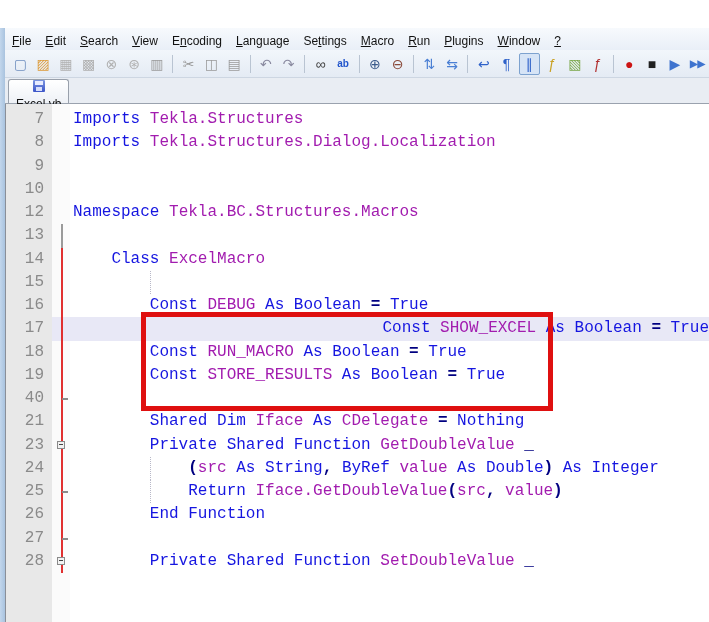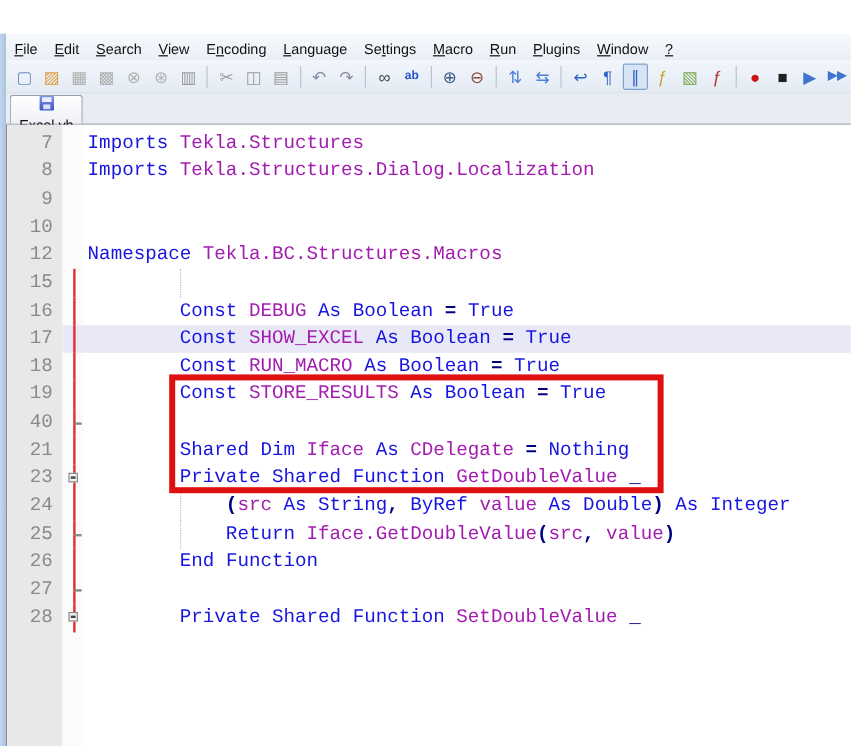--- a/index.html
+++ b/index.html
@@ -66,21 +66,21 @@
   .gut{width:46px;box-sizing:border-box;text-align:right;padding-right:8px;color:var(--lnum);flex:0 0 auto;}
   .fold{width:18px;flex:0 0 auto;position:relative;}
   .fold.f-red::before,.fold.f-gray::before{content:"";position:absolute;left:9px;top:0;bottom:0;width:2px;}
   .fold.f-red::before{background:var(--foldred);}
   .fold.f-gray::before{background:#9a9a9a;}
   .fbox{position:absolute;left:5px;top:7px;width:8px;height:8px;background:#f2f2f2;border:1px solid #8a8a8a;
     box-sizing:border-box;z-index:2;}
   .fbox::after{content:"";position:absolute;left:1px;top:2px;width:4px;height:1.5px;background:#444;}
   .ftick{position:absolute;left:10px;top:11px;width:6px;height:2px;background:#8a8a8a;z-index:2;}
   .code{flex:1;padding-left:3px;position:relative;color:#000;}
-  .row.cur .fold,.row.cur .code{background:var(--hl);}
+  .row.cur .fold,.row.cur .code{background:var(--hl);text-align:right;}
   .tk-k{color:var(--kw);}
   .tk-o{color:var(--op);font-weight:bold;}
   .tk-p{color:#a21caf;}
   .iguide{position:absolute;top:0;bottom:0;width:0;border-left:1px dotted #b8b8c8;}
   .redbox{position:absolute;left:135px;top:208px;width:412px;height:99px;
     border:5px solid var(--boxred);box-sizing:border-box;z-index:5;}
 </style>
 </head>
 <body>
 
@@ -152,20 +152,22 @@
 
   <div class="editor">
     <div class="gutter-bg"></div>
     <div class="fold-bg"></div>
     <div class="rows">
         <div class="row"><div class="gut">7</div><div class="fold"></div><div class="code"><span class="tk-k">Imports</span><span class="tk-p"> Tekla.Structures</span></div></div>
         <div class="row"><div class="gut">8</div><div class="fold"></div><div class="code"><span class="tk-k">Imports</span><span class="tk-p"> Tekla.Structures.Dialog.Localization</span></div></div>
         <div class="row"><div class="gut">9</div><div class="fold"></div><div class="code"></div></div>
         <div class="row"><div class="gut">10</div><div class="fold"></div><div class="code"></div></div>
         <div class="row"><div class="gut">12</div><div class="fold"></div><div class="code"><span class="tk-k">Namespace</span><span class="tk-p"> Tekla.BC.Structures.Macros</span></div></div>
+        <div class="row"><div class="gut">13</div><div class="fold f-gray"></div><div class="code"></div></div>
+        <div class="row"><div class="gut">14</div><div class="fold f-red"></div><div class="code"><span class="tk-p">    </span><span class="tk-k">Class</span><span class="tk-p"> ExcelMacro</span></div></div>
         <div class="row"><div class="gut">15</div><div class="fold f-red"></div><div class="code"><span class="iguide" style="left: 79.8px;"></span></div></div>
         <div class="row"><div class="gut">16</div><div class="fold f-red"></div><div class="code"><span class="tk-p">        </span><span class="tk-k">Const</span><span class="tk-p"> DEBUG </span><span class="tk-k">As</span><span class="tk-p"> </span><span class="tk-k">Boolean</span><span class="tk-p"> </span><span class="tk-o">=</span><span class="tk-p"> </span><span class="tk-k">True</span></div></div>
         <div class="row cur"><div class="gut">17</div><div class="fold f-red"></div><div class="code"><span class="tk-p">        </span><span class="tk-k">Const</span><span class="tk-p"> SHOW_EXCEL </span><span class="tk-k">As</span><span class="tk-p"> </span><span class="tk-k">Boolean</span><span class="tk-p"> </span><span class="tk-o">=</span><span class="tk-p"> </span><span class="tk-k">True</span></div></div>
         <div class="row"><div class="gut">18</div><div class="fold f-red"></div><div class="code"><span class="tk-p">        </span><span class="tk-k">Const</span><span class="tk-p"> RUN_MACRO </span><span class="tk-k">As</span><span class="tk-p"> </span><span class="tk-k">Boolean</span><span class="tk-p"> </span><span class="tk-o">=</span><span class="tk-p"> </span><span class="tk-k">True</span></div></div>
         <div class="row"><div class="gut">19</div><div class="fold f-red"></div><div class="code"><span class="tk-p">        </span><span class="tk-k">Const</span><span class="tk-p"> STORE_RESULTS </span><span class="tk-k">As</span><span class="tk-p"> </span><span class="tk-k">Boolean</span><span class="tk-p"> </span><span class="tk-o">=</span><span class="tk-p"> </span><span class="tk-k">True</span></div></div>
         <div class="row"><div class="gut">40</div><div class="fold f-red"><span class="ftick"></span></div><div class="code"></div></div>
         <div class="row"><div class="gut">21</div><div class="fold f-red"></div><div class="code"><span class="tk-p">        </span><span class="tk-k">Shared</span><span class="tk-p"> </span><span class="tk-k">Dim</span><span class="tk-p"> Iface </span><span class="tk-k">As</span><span class="tk-p"> CDelegate </span><span class="tk-o">=</span><span class="tk-p"> </span><span class="tk-k">Nothing</span></div></div>
         <div class="row"><div class="gut">23</div><div class="fold f-red"><span class="fbox"></span></div><div class="code"><span class="tk-p">        </span><span class="tk-k">Private</span><span class="tk-p"> </span><span class="tk-k">Shared</span><span class="tk-p"> </span><span class="tk-k">Function</span><span class="tk-p"> GetDoubleValue </span><span class="tk-o">_</span></div></div>
         <div class="row"><div class="gut">24</div><div class="fold f-red"></div><div class="code"><span class="iguide" style="left: 79.8px;"></span><span class="tk-p">            </span><span class="tk-o">(</span><span class="tk-p">src </span><span class="tk-k">As</span><span class="tk-p"> </span><span class="tk-k">String</span><span class="tk-o">,</span><span class="tk-p"> </span><span class="tk-k">ByRef</span><span class="tk-p"> value </span><span class="tk-k">As</span><span class="tk-p"> </span><span class="tk-k">Double</span><span class="tk-o">)</span><span class="tk-p"> </span><span class="tk-k">As</span><span class="tk-p"> </span><span class="tk-k">Integer</span></div></div>
         <div class="row"><div class="gut">25</div><div class="fold f-red"><span class="ftick"></span></div><div class="code"><span class="iguide" style="left: 79.8px;"></span><span class="tk-p">            </span><span class="tk-k">Return</span><span class="tk-p"> Iface.GetDoubleValue</span><span class="tk-o">(</span><span class="tk-p">src</span><span class="tk-o">,</span><span class="tk-p"> value</span><span class="tk-o">)</span></div></div>

